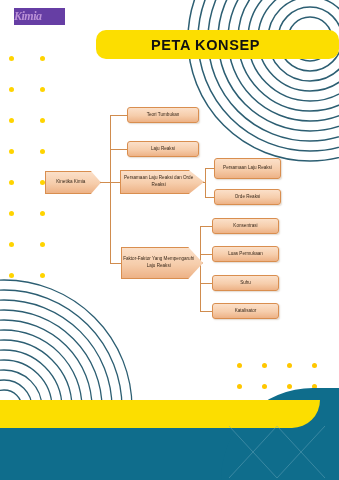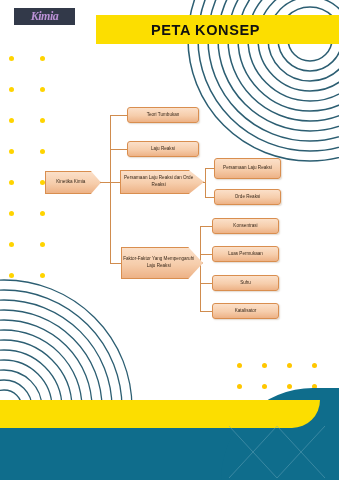--- a/index.html
+++ b/index.html
@@ -44,45 +44,46 @@
   .dots-br{
     right:2px;top:363px;
     grid-template-columns:repeat(4,25px);
     grid-auto-rows:21px;
   }
   .dots-br .dot{width:5px;height:5px;background:#FFC700;}
 
   
   .logo{
     position:absolute;left:14px;top:8px;
-    width:61px;height:17px;
-    background:#0f172a;
+    width:51px;height:17px;
+    background:#4c1d95;
     opacity:.85;
-    display:flex;align-items:center;justify-content:center;
+    display:flex;align-items:center;
     overflow:hidden;
   }
   .logo span{
     font-family:"Liberation Serif", serif;
     font-style:italic;
     font-size:12px;
     font-weight:700;
     color:#b07fd0;
     letter-spacing:-.5px;
     filter:blur(.6px);
     white-space:nowrap;
   }
 
   
   .banner{
     position:absolute;
-    left:96px;top:15px;
+    left:96px;top:30px;
     right:0;height:29px;
     background:#FCDE00;
     display:flex;align-items:center;justify-content:center;
     z-index:4;
+    border-radius:10px;
   }
   .banner .title{
     font-size:14.5px;font-weight:700;color:#111;
     letter-spacing:.6px;
     margin-right:24px;
   }
 
   
   .bot-teal{
     position:absolute;left:0;right:0;bottom:0;height:54px;

